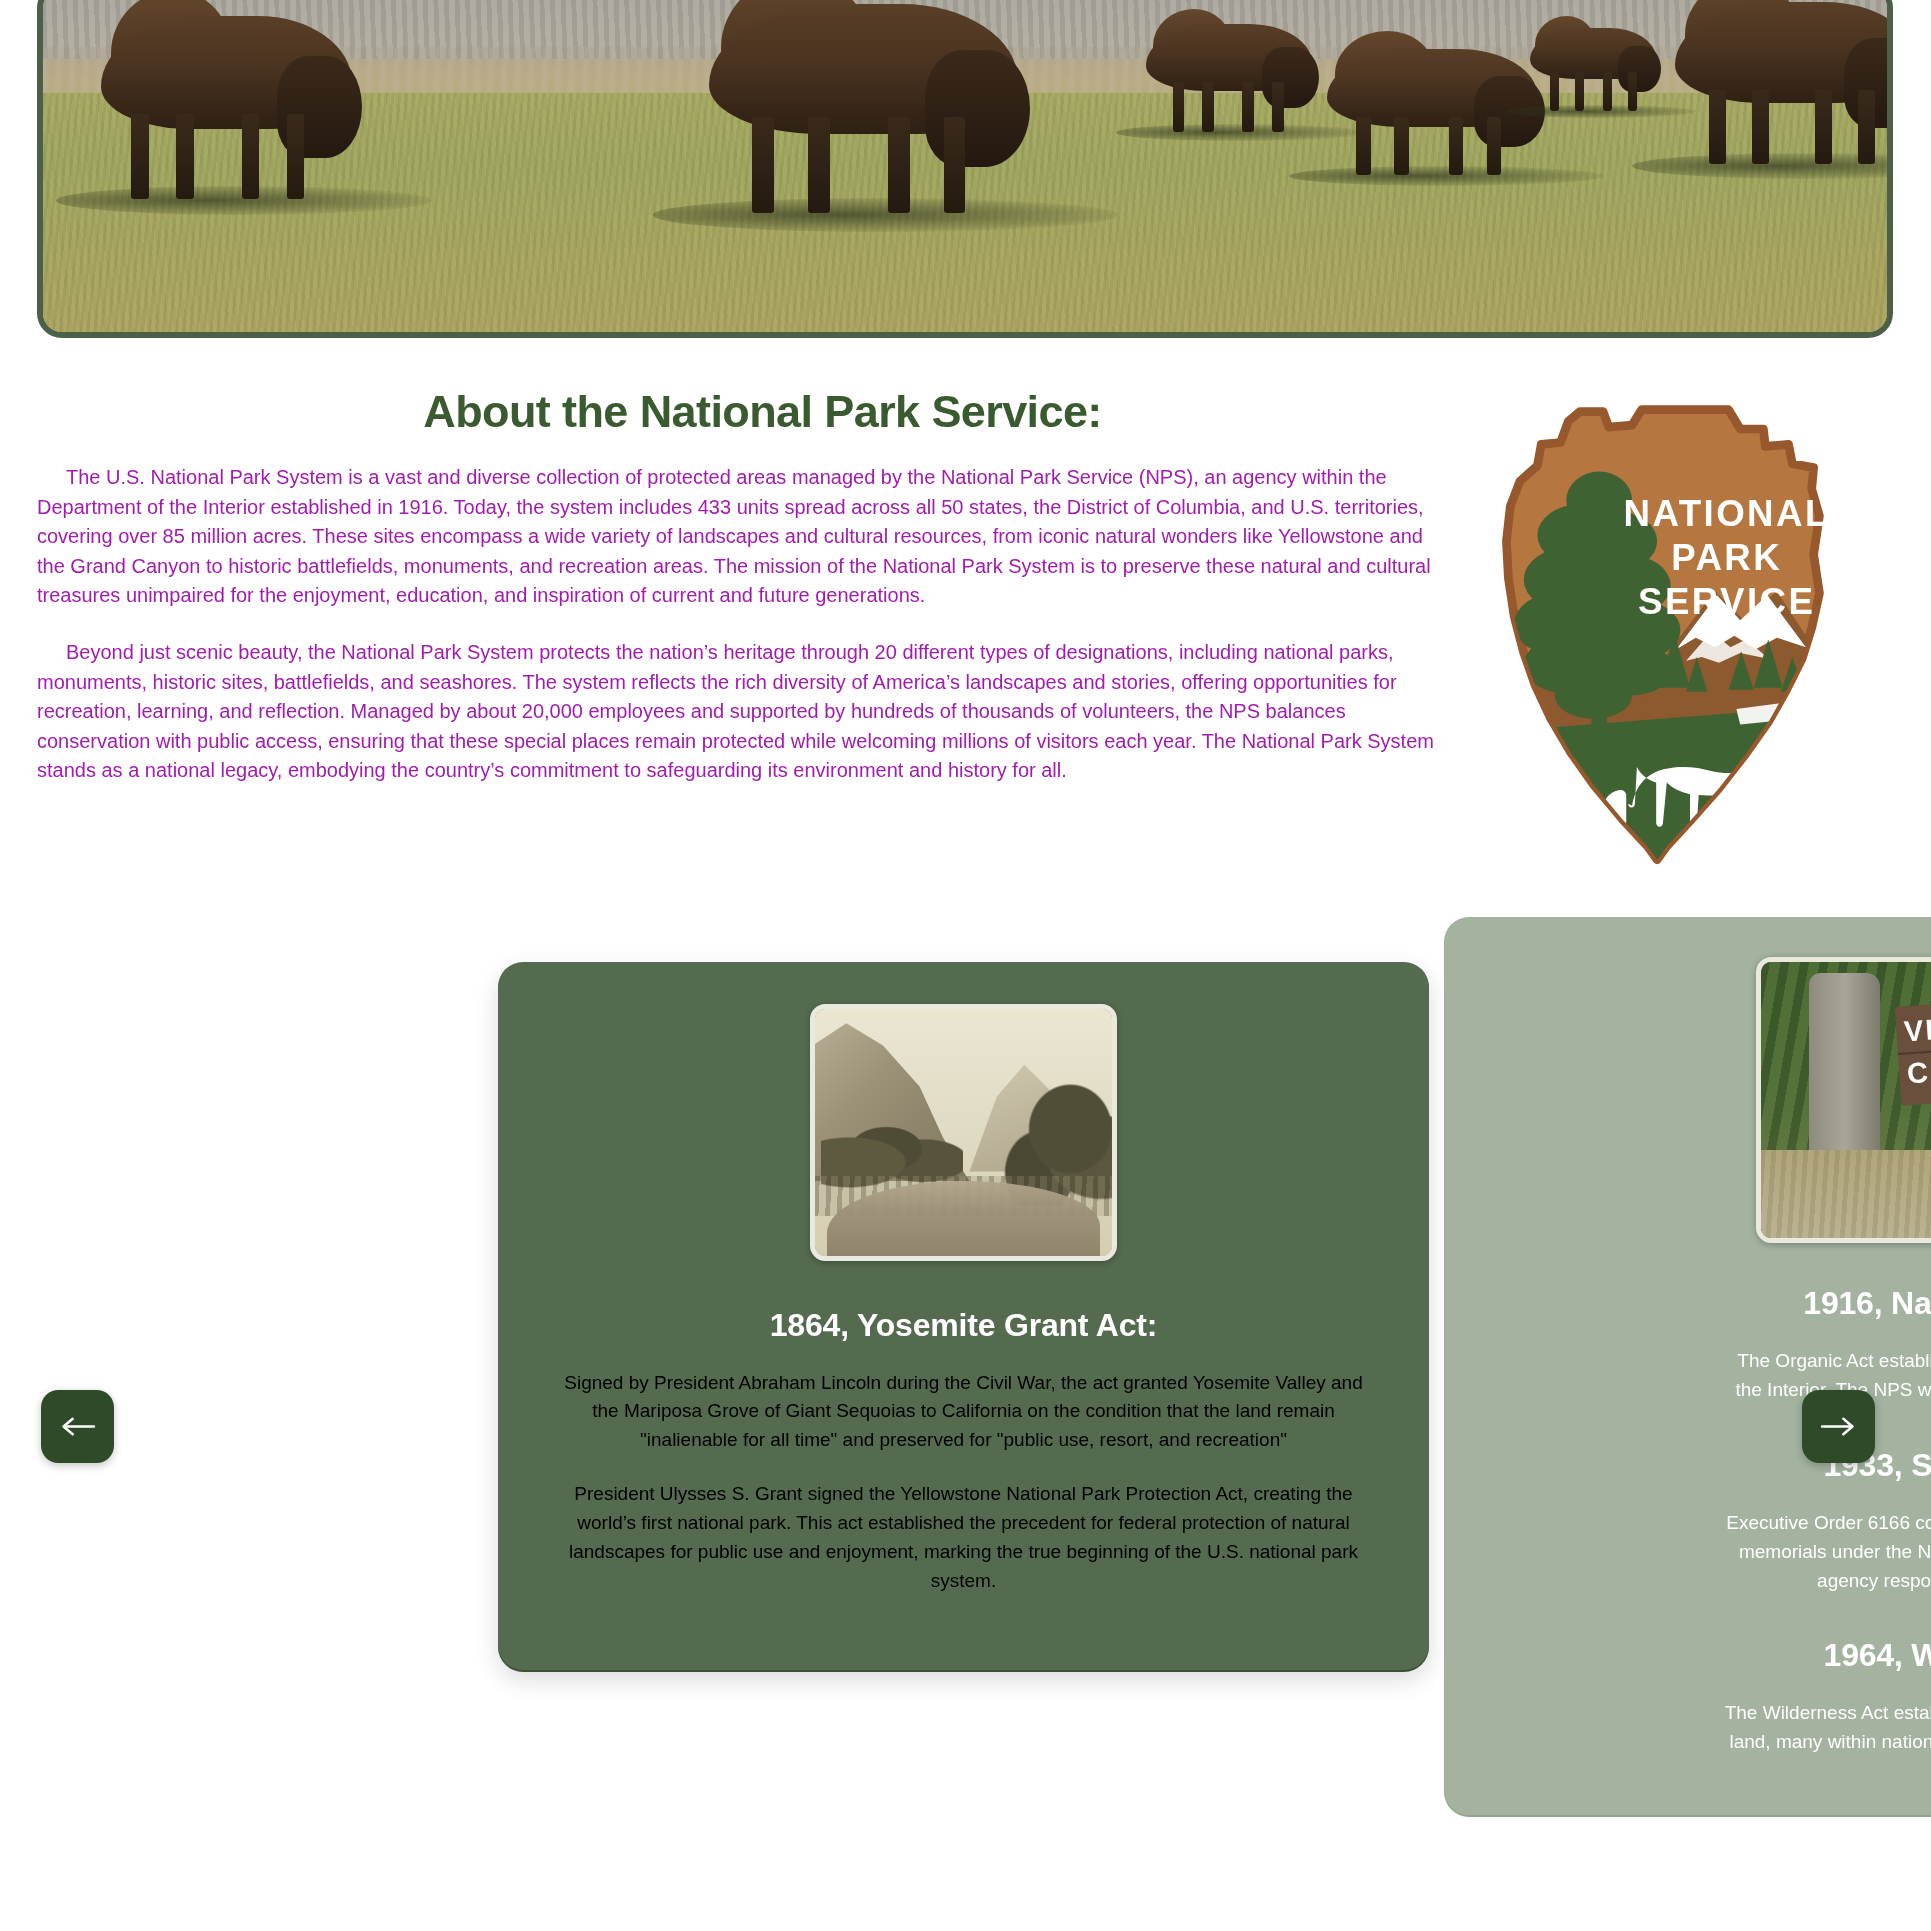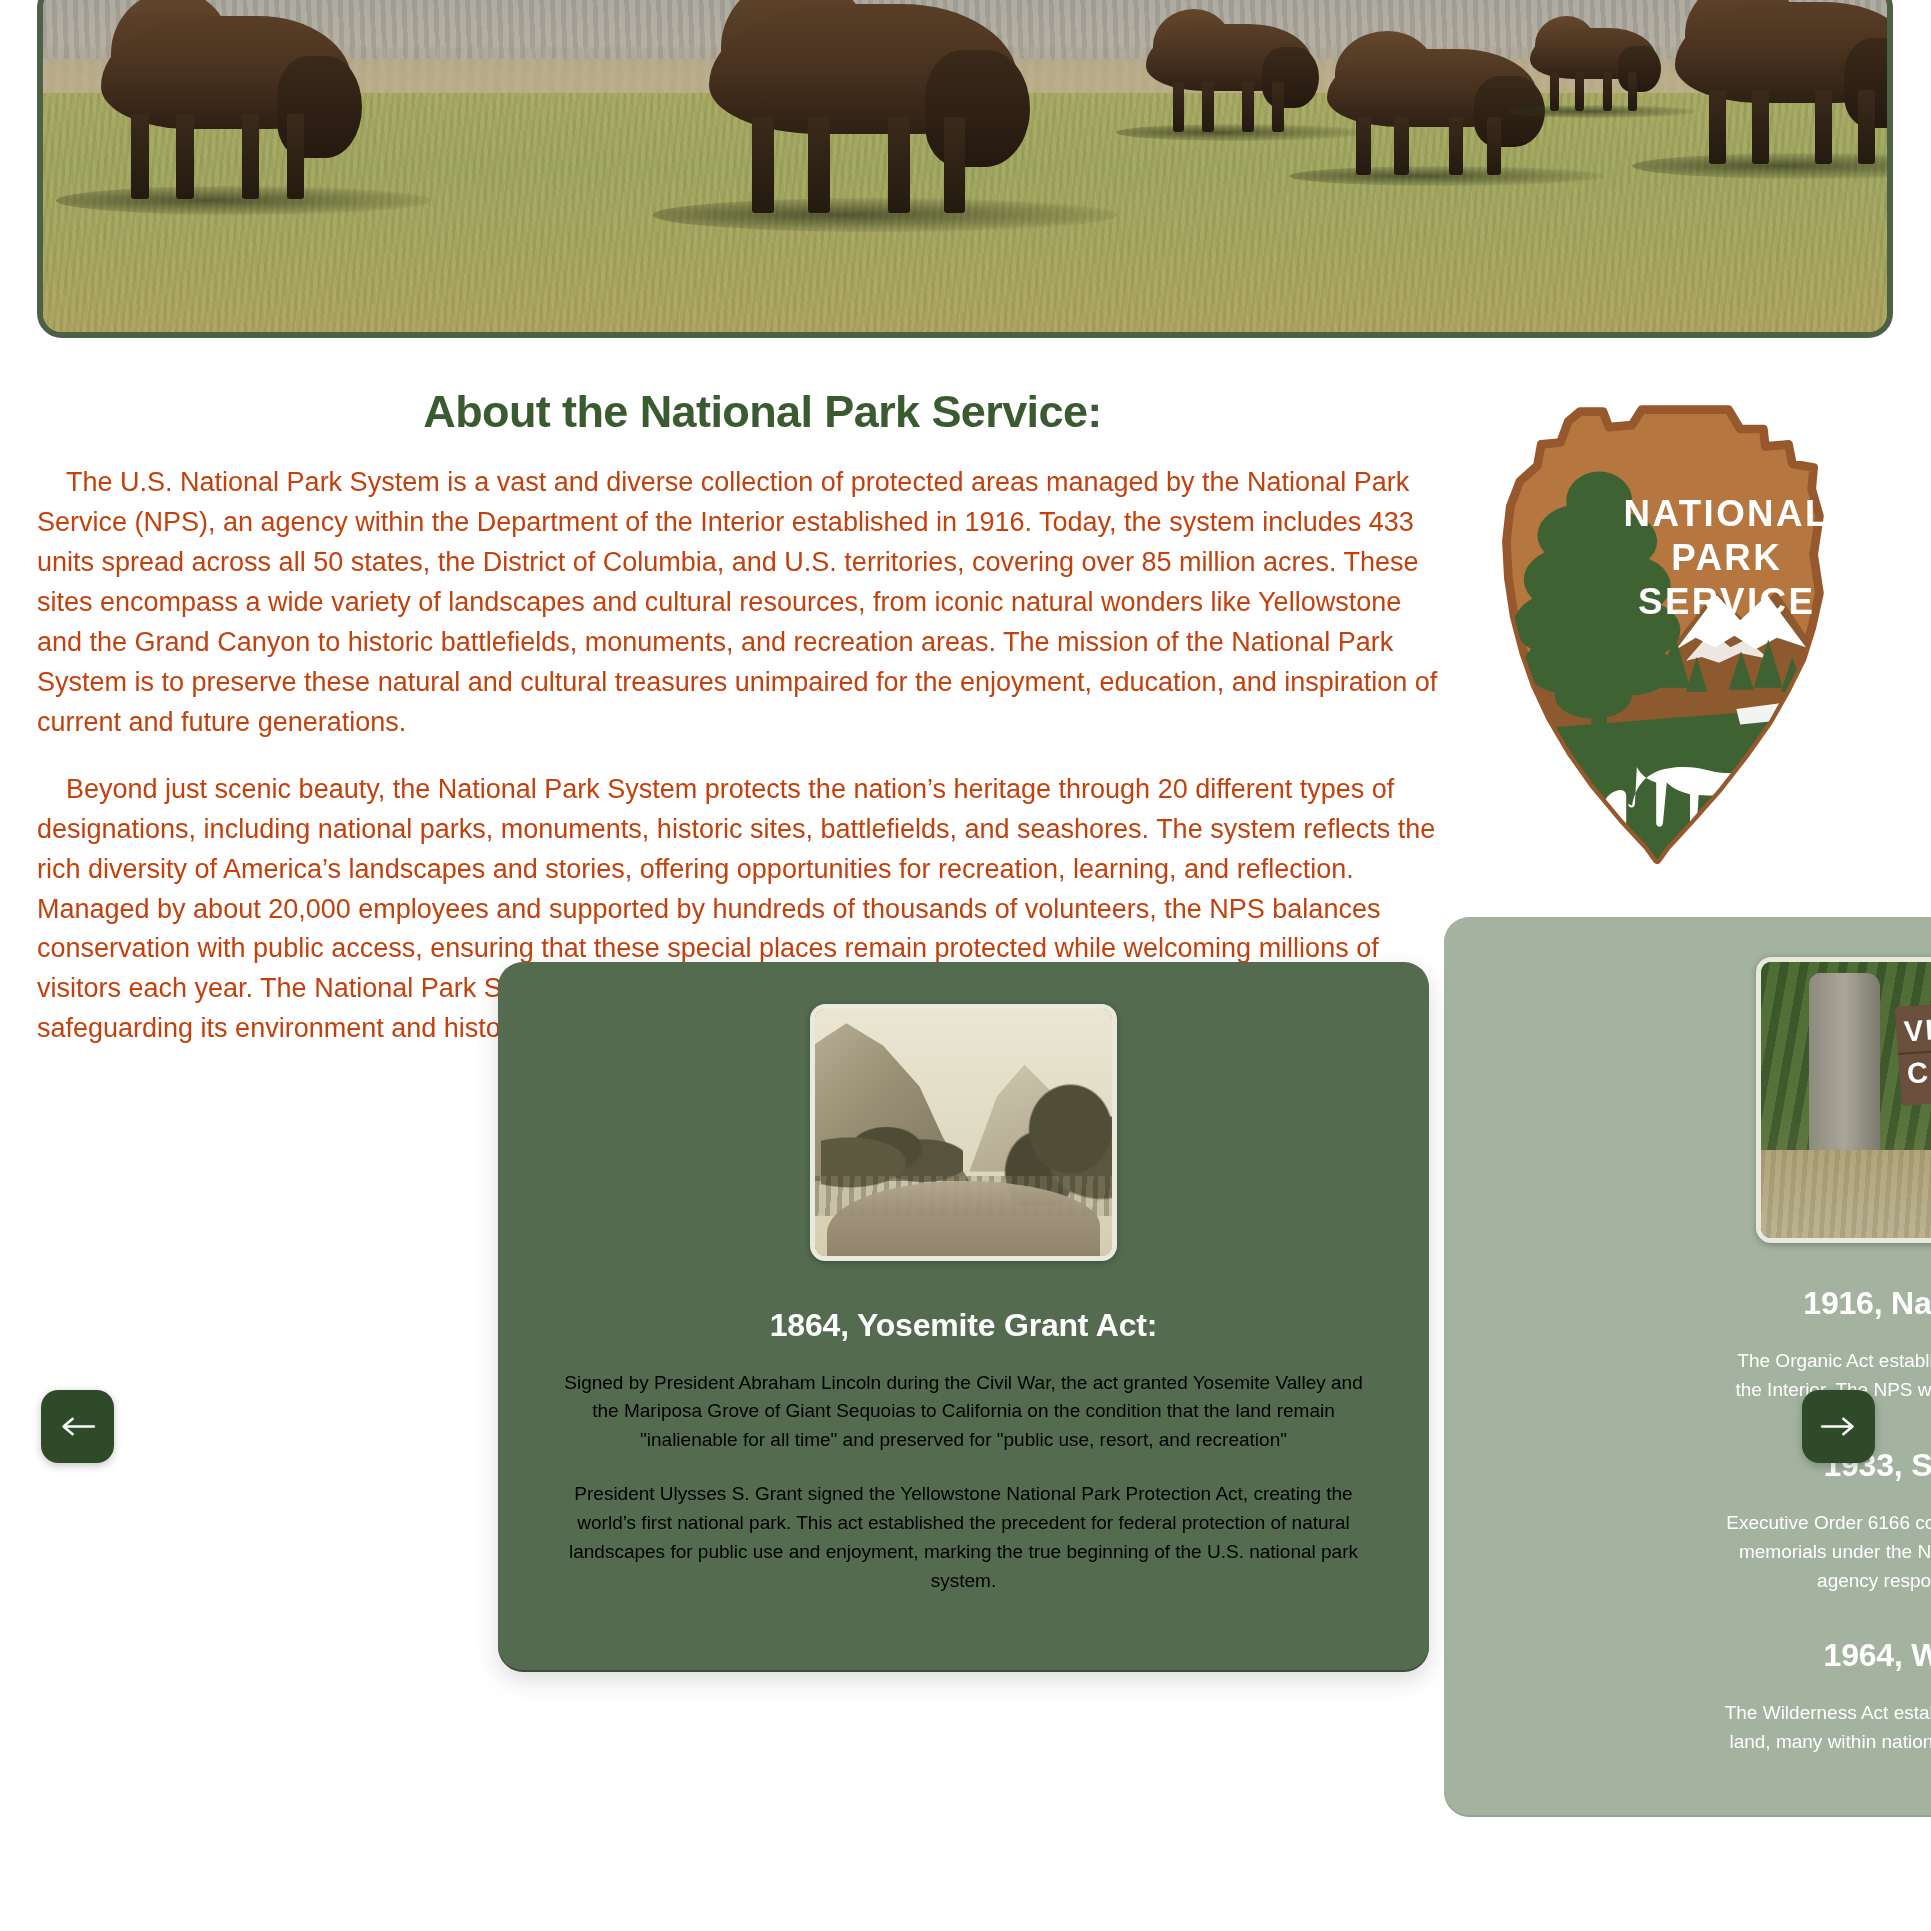--- a/index.html
+++ b/index.html
@@ -94,22 +94,22 @@
     color:#3a5a30;
     font-size:45px;
     font-weight:800;
     letter-spacing:-0.6px;
     padding-left: 57px;
     padding-right: 463px;
   }
   .about-body { position:absolute; left:37px; top:77px; width:1410px; }
   .about-body p {
     margin:0 0 27px 0;
-    color:#c2410c;
-    font-size:27px;
+    color:#a21caf;
+    font-size:20px;
     line-height:1.48;
     text-indent:29px;
   }
 
   
   .logo-wrap {
     position:absolute; left:1487px; top:13.5px;
     width:348px; height:483px;
   }
   .logo-wrap svg { width:100%; height:100%; display:block; }

